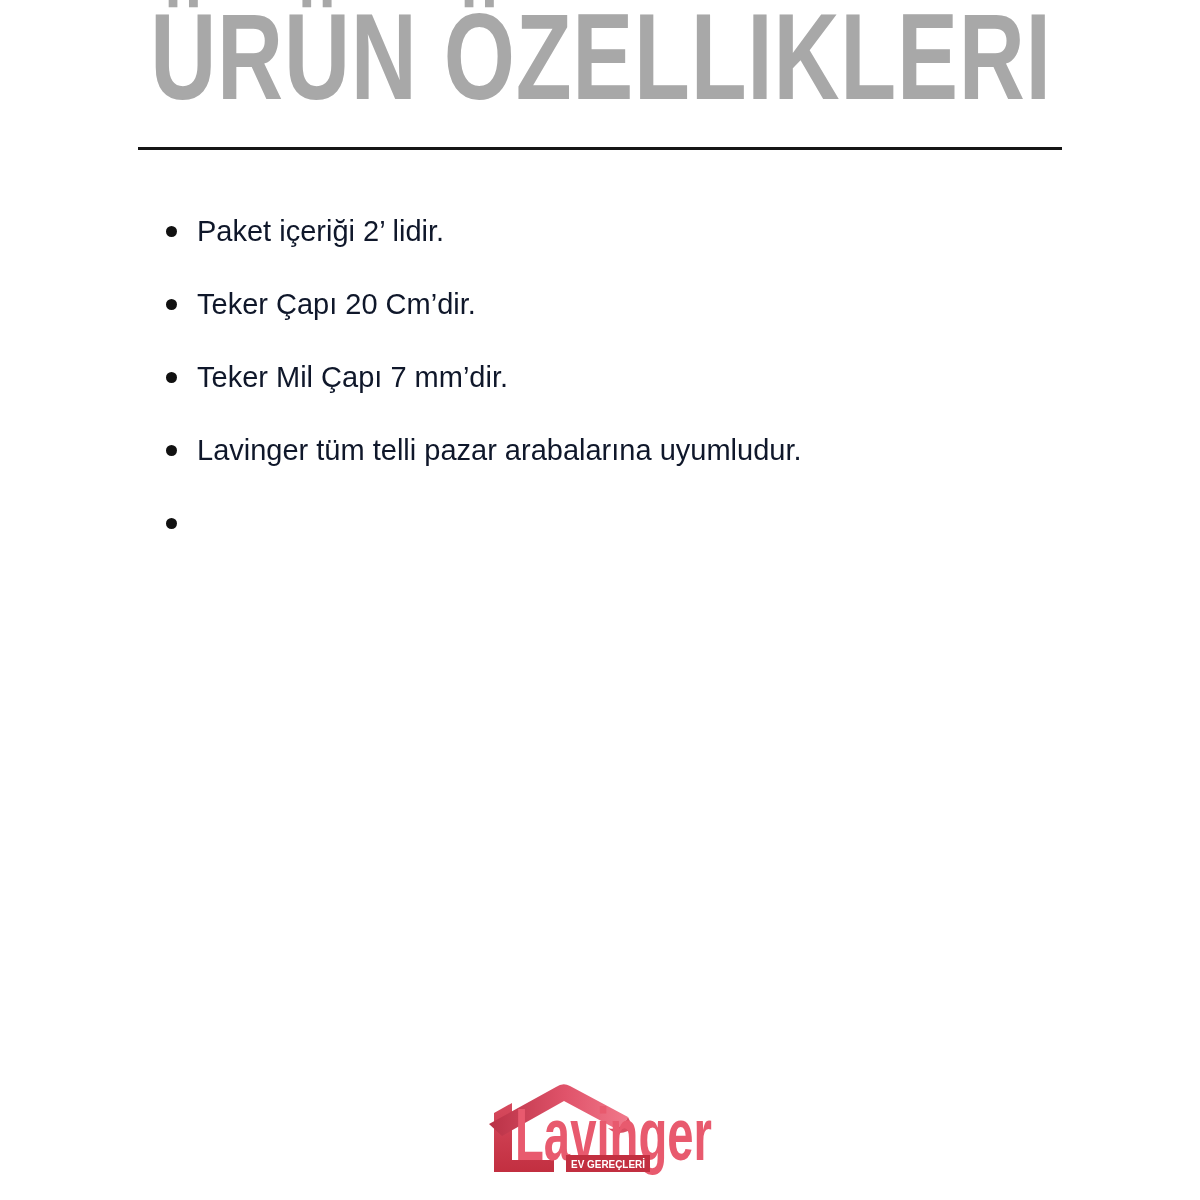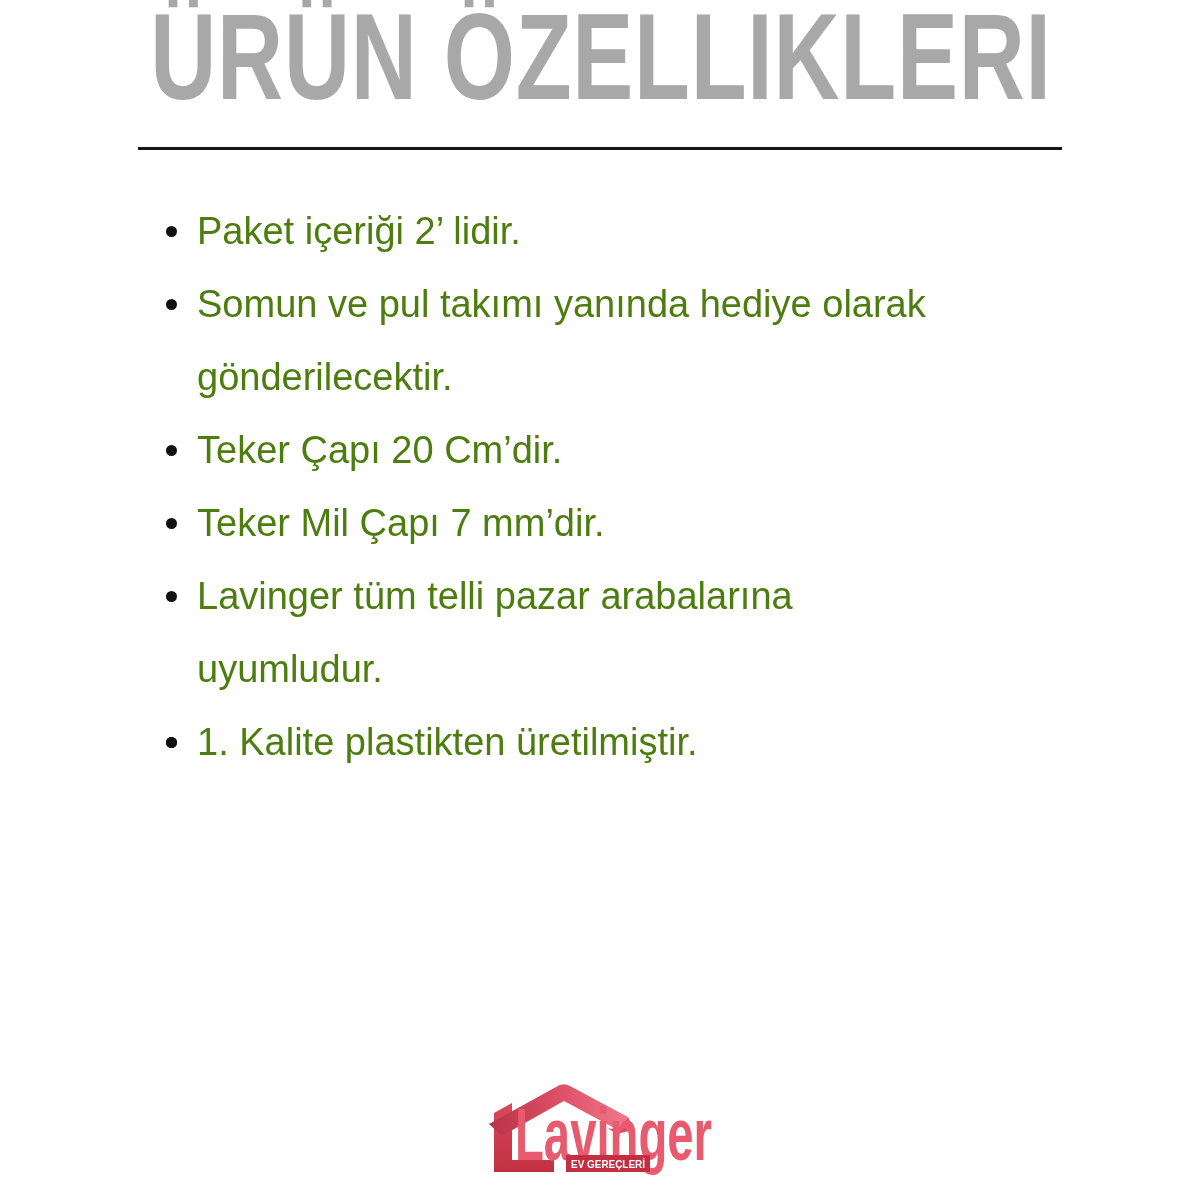--- a/index.html
+++ b/index.html
@@ -40,23 +40,23 @@
     background: #151515;
   }
 
   
   .feature-list {
     position: absolute;
     left: 164px; top: 195px;
     width: 812px;
     list-style: none;
     margin: 0; padding: 0;
-    font-size: 38px;
+    font-size: 29px;
     line-height: 73px;
-    color: #4d7c0f;
+    color: #0f172a;
   }
   .feature-item {
     position: relative;
     padding-left: 33px;
   }
   .bullet-dot {
     position: absolute;
     left: 2px; top: 31px;
     width: 11px; height: 11px;
     border-radius: 50%;
@@ -81,48 +81,40 @@
   </div>
 
   <div class="rule"></div>
 
   <ul class="feature-list">
     <li class="feature-item">
       <span class="bullet-dot"></span>
       <span>Paket içeriği 2’ lidir.</span>
     </li>
 
-    <li class="feature-item">
-      <span class="bullet-dot"></span>
-      <span>Somun ve pul takımı yanında hediye olarak gönderilecektir.</span>
-    </li>
 
     <li class="feature-item">
       <span class="bullet-dot"></span>
       <span>Teker Çapı 20 Cm’dir.</span>
     </li>
 
     <li class="feature-item">
       <span class="bullet-dot"></span>
       <span>Teker Mil Çapı 7 mm’dir.</span>
     </li>
 
     <li class="feature-item">
       <span class="bullet-dot"></span>
       <span>Lavinger tüm telli pazar arabalarına uyumludur.</span>
     </li>
 
     <li class="feature-item">
       <span class="bullet-dot"></span>
     </li>
 
-    <li class="feature-item">
-      <span class="bullet-dot"></span>
-      <span>1. Kalite plastikten üretilmiştir.</span>
-    </li>
 
   </ul>
 
   <div class="logo">
     <svg width="240" height="97" viewBox="0 0 240 97" xmlns="http://www.w3.org/2000/svg">
       <defs>
         <linearGradient id="roofGrad" x1="0" y1="0" x2="1" y2="0">
           <stop offset="0" stop-color="#b93246"></stop>
           <stop offset="0.55" stop-color="#e0536a"></stop>
           <stop offset="1" stop-color="#f0788a"></stop>

